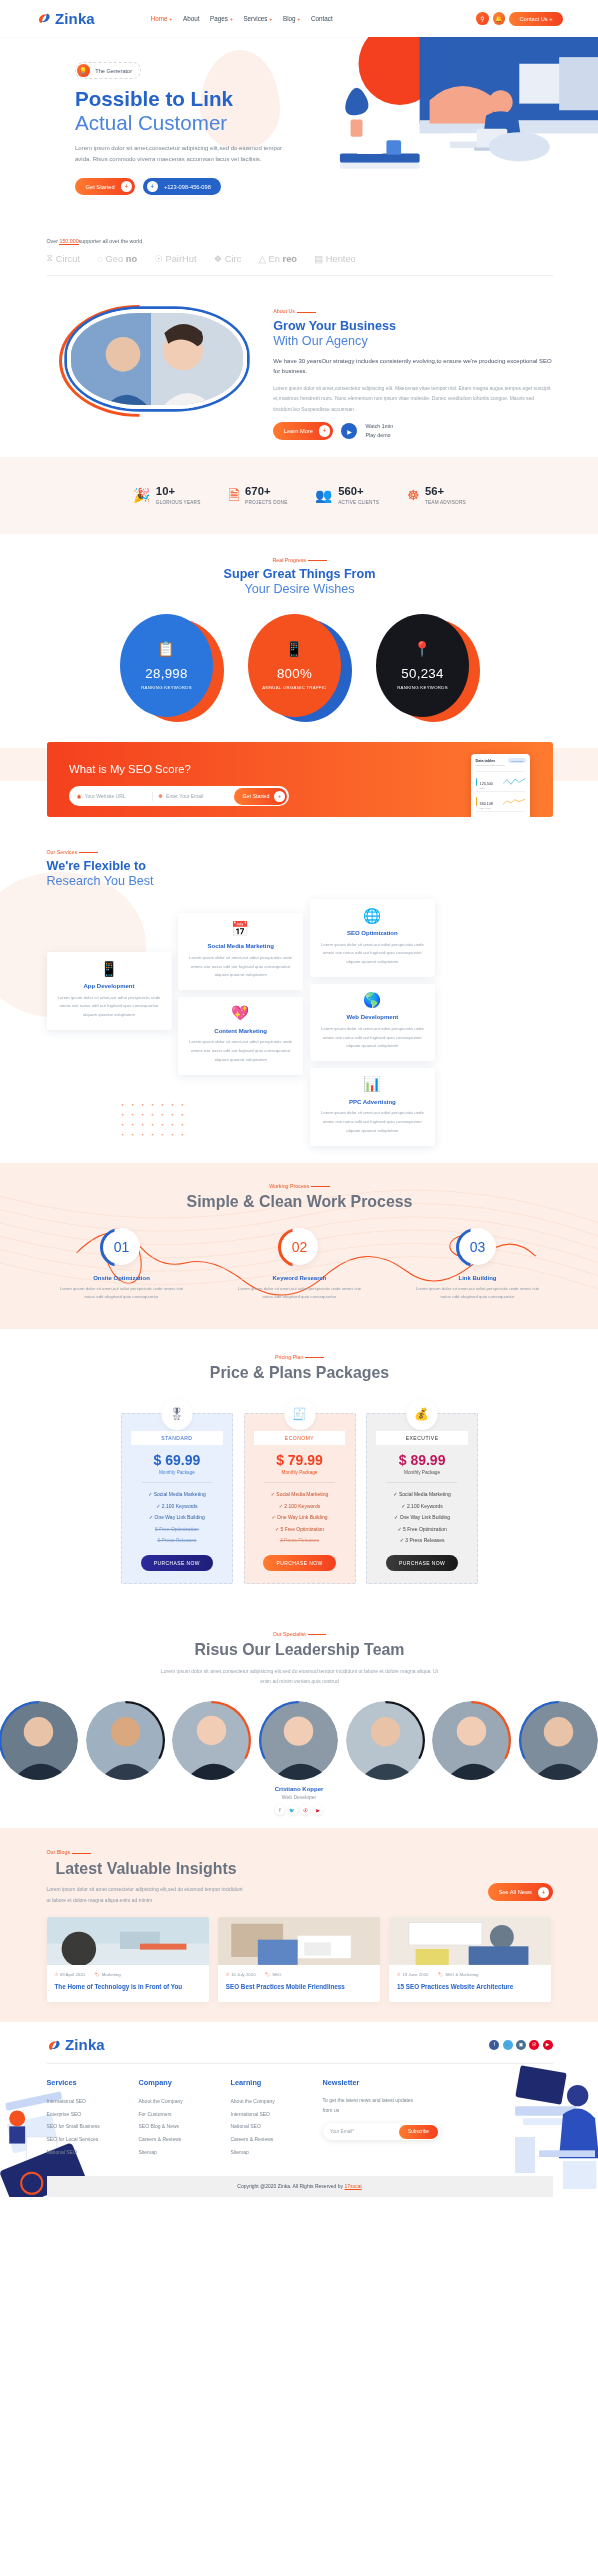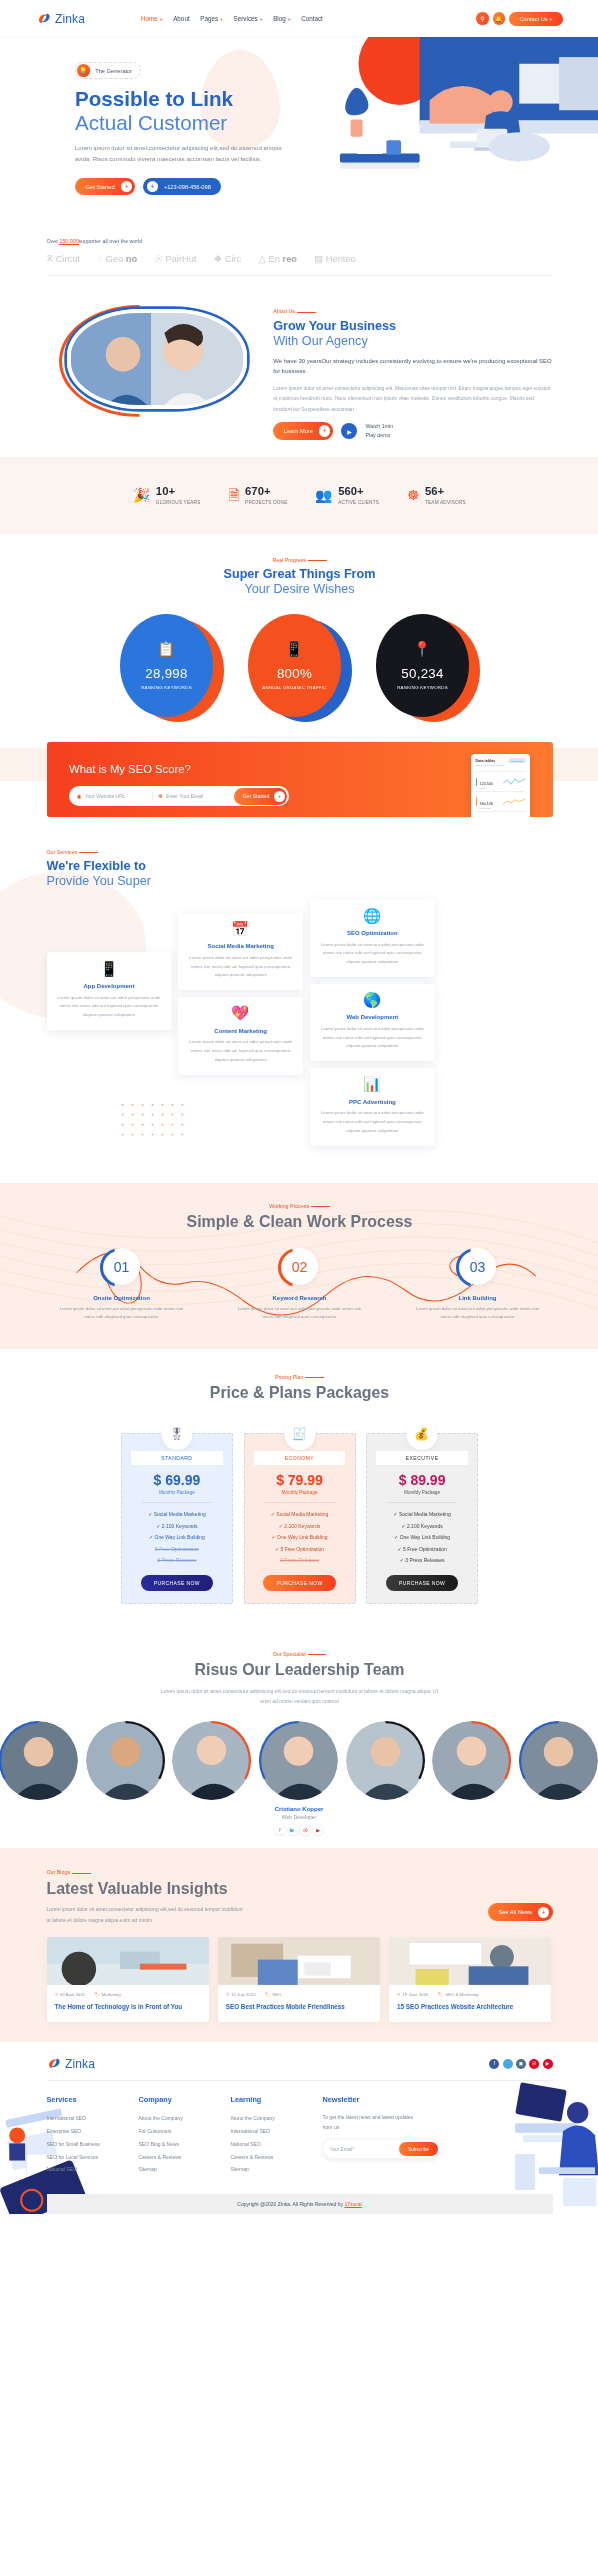--- a/index.html
+++ b/index.html
@@ -15,21 +15,21 @@
   .container { width: 506px; margin: 0 auto; position: relative; }
 
   
   .header {
     height: 37px; background: #fff; display: flex; align-items: center;
     position: relative; z-index: 40; box-shadow: 0 0.7px 2.7px rgba(0,0,0,.06);
   }
   .header-inner { width: 526px; margin: 0 auto; display: flex; align-items: center; }
   .logo { display: flex; align-items: center; gap: 4px; }
   .logo-mark { width: 14.6px; height: 14.6px; position: relative; }
-  .logo-text { font-size: 12px; font-weight: 400; color: #2563c9; letter-spacing: 0.1px; }
+  .logo-text { font-size: 15px; font-weight: 700; color: #2563c9; letter-spacing: 0.1px; }
   .nav { display: flex; gap: 10.6px; margin-left: 56px; }
   .nav a { font-size: 6.3px; color: #3b4a5a; text-decoration: none; white-space: nowrap; }
   .nav a.active { color: #f4511e; }
   .nav .plus { color: #f4511e; font-size: 5.3px; }
   .header-right { margin-left: auto; display: flex; align-items: center; gap: 4px; }
   .circ-btn {
     width: 12.6px; height: 12.6px; border-radius: 50%; display: flex;
     align-items: center; justify-content: center; color: #fff; font-size: 6px;
   }
   .circ-btn.search { background: linear-gradient(135deg,#ff6b2c,#f4401e); }
@@ -212,21 +212,21 @@
   .svc-card {
     background: #fff; box-shadow: 0 2px 9.3px rgba(30,60,110,.10); border-radius: 2.7px;
     padding: 9.3px 8px 10.6px; text-align: center;
   }
   .svc-ic { font-size: 14.6px; color: #f4511e; line-height: 1; }
   .svc-t { font-size: 6px; font-weight: 700; color: #2563c9; margin-top: 6.7px; }
   .svc-p { font-size: 4.3px; line-height: 2; color: #9aa5b1; margin-top: 4.7px; }
   .dot-grid { position: absolute; left: 73px; bottom: 8px; width: 73px; height: 36px; }
 
   
-  .process { background: #fdefe8; padding: 14.6px 0 27px; position: relative; overflow: hidden; margin-top: 20px; }
+  .process { background: #fdefe8; padding: 14.6px 0 27px; position: relative; overflow: hidden; }
   .proc-steps { display: flex; justify-content: center; gap: 52px; margin-top: 17.3px; position: relative; z-index: 3; }
   .proc { width: 126px; text-align: center; }
   .proc-circle {
     width: 37px; height: 37px; border-radius: 50%; background: #fff; margin: 0 auto;
     display: flex; align-items: center; justify-content: center; position: relative;
     box-shadow: 0 2px 6.7px rgba(0,0,0,.07);
   }
   .proc-circle .num { font-size: 14px; font-weight: 400; color: #2563c9; }
   .proc-circle.alt .num { color: #f4511e; }
   .proc-arc { position: absolute; left: -3.3px; top: -0.7px; width: 39px; height: 39px; border-radius: 50%; border: 3.3px solid #2563c9; clip-path: polygon(0 0,38% 0,38% 100%,0 100%); }
@@ -586,21 +586,21 @@
         </div>
       </div>
     </div>
   </section>
 
   <section class="services">
     <div class="svc-soft"></div>
     <div class="container">
       <span class="eyebrow">Our Services</span>
       <h2 class="sec-t1">We're Flexible to</h2>
-      <h2 class="sec-t2">Provide You Super</h2>
+      <h2 class="sec-t2">Research You Best</h2>
       <svg class="dot-grid" viewBox="0 0 110 54">
         <g fill="#f4a58a">
           <circle cx="4" cy="4" r="1.4"></circle>
             <circle cx="19" cy="4" r="1.4"></circle>
             <circle cx="34" cy="4" r="1.4"></circle>
             <circle cx="49" cy="4" r="1.4"></circle>
             <circle cx="64" cy="4" r="1.4"></circle>
             <circle cx="79" cy="4" r="1.4"></circle>
             <circle cx="94" cy="4" r="1.4"></circle>
           <circle cx="4" cy="19" r="1.4"></circle>
@@ -856,21 +856,21 @@
         </div>
     </div>
   </section>
 
   <section class="blog">
     <div class="container">
       <div class="blog-head">
         <div class="blog-head-l">
           <span class="eyebrow">Our Blogs</span>
           <h2 style="margin-top:3.3px;">
-            <span class="sec-t1" style="display:inline;">Latest Valuable</span>
+            <span class="sec-t1" style="display:inline;margin-left:9px;">Latest Valuable</span>
             <span class="sec-t2" style="display:inline;">Insights</span>
           </h2>
           <p class="blog-desc">Lorem ipsum dolor sit amet consectetur adipisicing elit,sed do eiusmod tempor incididunt ut labore et dolore magna aliqua enim ad minim</p>
         </div>
         <button class="btn-grad" style="margin-bottom:4px;">
           <span>See All News</span>
           <span class="knob">+</span>
         </button>
       </div>
       <div class="blog-cards">

